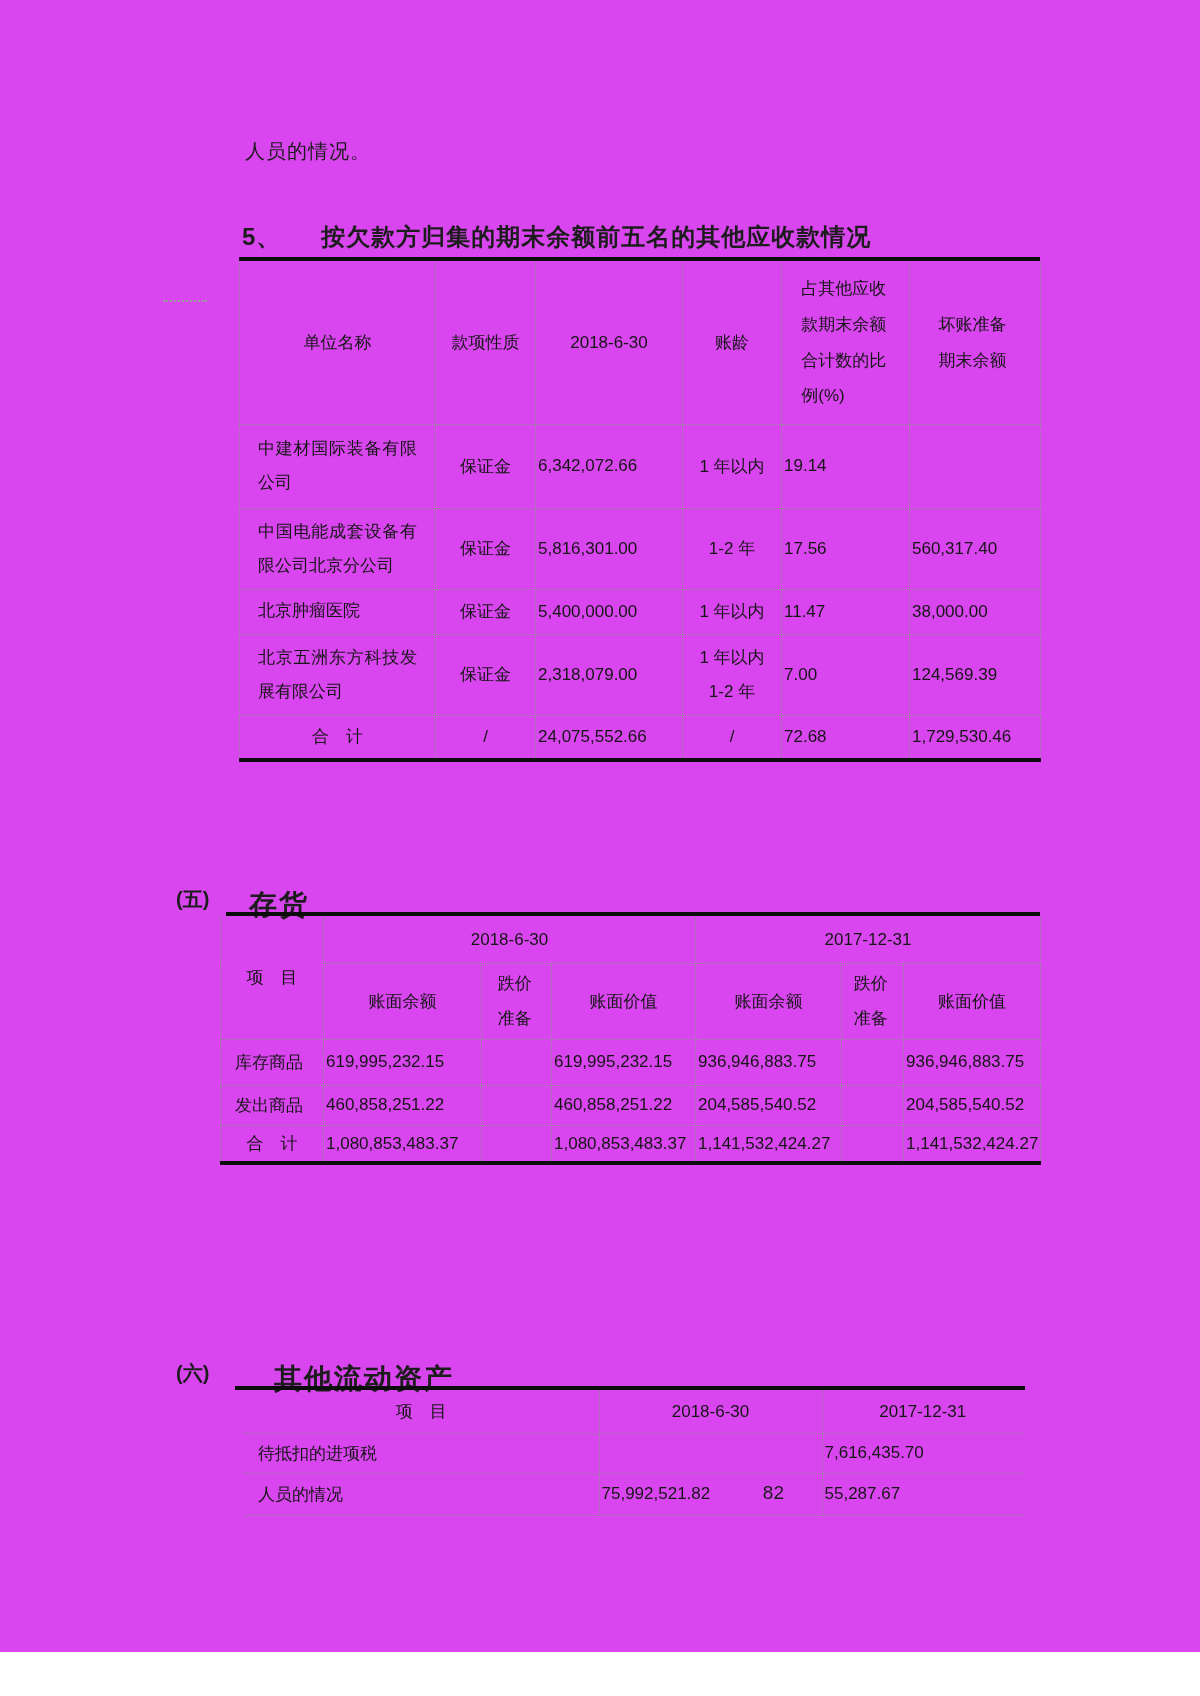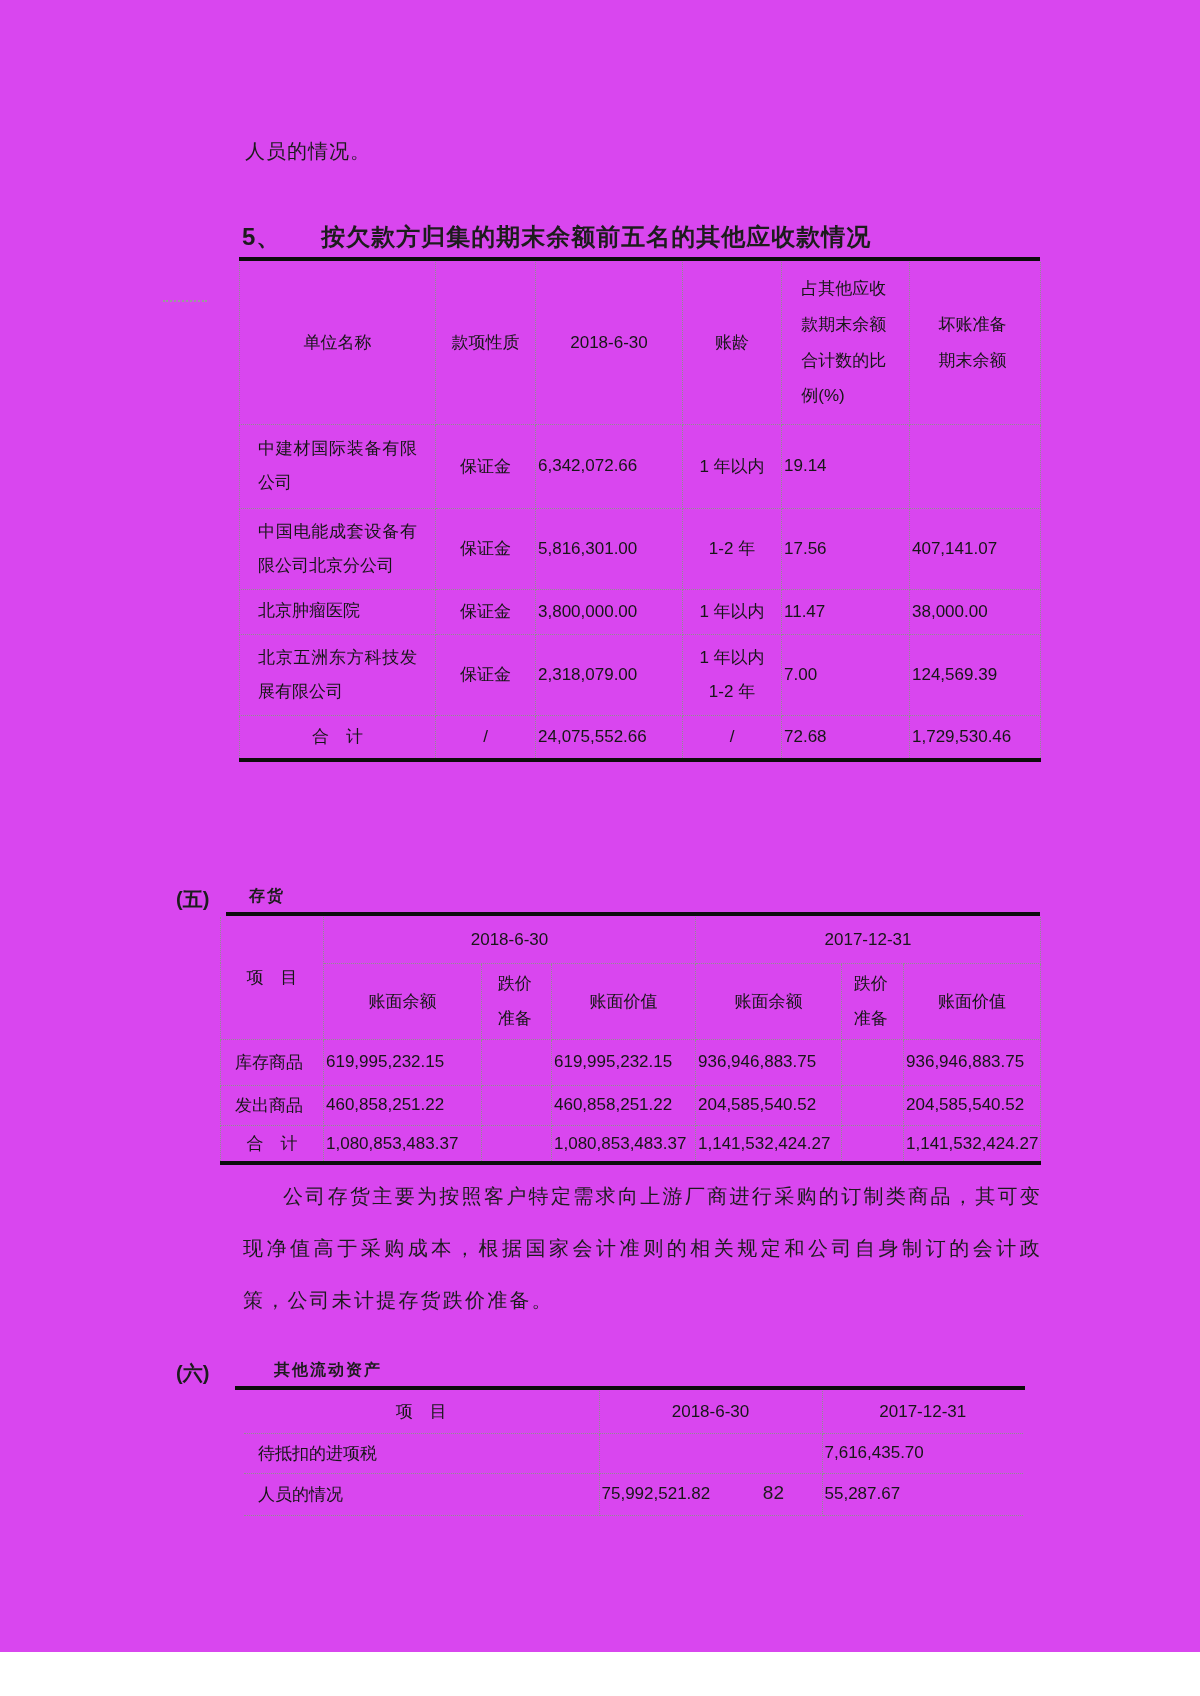--- a/index.html
+++ b/index.html
@@ -6,21 +6,21 @@
   #page{
     position:relative;width:1200px;height:1652px;background:#d946ef;
     font-family:Liberation Sans, sans-serif;color:#1c1c1c;overflow:hidden;
   }
   .abs{position:absolute;}
   
   #intro{left:245px;top:138px;font-size:20px;letter-spacing:1px;}
   #h5{left:242px;top:221px;font-size:24px;font-weight:bold;letter-spacing:1px;}
   #h5 .num{margin-right:40px;}
   .sec-marker{font-size:20px;font-weight:bold;left:176px;}
-  .sec-title{font-size:16px;font-weight:bold;letter-spacing:2px;}
+  .sec-title{font-size:28px;font-weight:bold;letter-spacing:2px;}
   .rule{height:0;border-top:4px solid #0c0c0c;}
   
   table{border-collapse:collapse;table-layout:fixed;font-size:17px;color:#161616;}
   td{border:1px dotted #8f8f8f;vertical-align:middle;padding:2px;overflow:hidden;}
   tr.heavy td{border-bottom:4px solid #0c0c0c;}
   tr.first td{border-top:none;}
   td.c{text-align:center;}
   td.r{text-align:left;padding-right:13px;}
   td.l{text-align:left;padding-left:14px;}
   td.name{text-align:justify;padding:6px 18px;line-height:2.0;}
@@ -84,26 +84,26 @@
       <td class="c">1 年以内</td>
       <td class="r">19.14</td>
       <td class="r"></td>
     </tr>
     <tr style="height:81px">
       <td class="name">中国电能成套设备有限公司北京分公司</td>
       <td class="c">保证金</td>
       <td class="r">5,816,301.00</td>
       <td class="c">1-2 年</td>
       <td class="r">17.56</td>
-      <td class="r">407,141.07</td>
+      <td class="r">560,317.40</td>
     </tr>
     <tr style="height:45px">
       <td class="name" style="line-height:1.2">北京肿瘤医院</td>
       <td class="c">保证金</td>
-      <td class="r">3,800,000.00</td>
+      <td class="r">5,400,000.00</td>
       <td class="c">1 年以内</td>
       <td class="r">11.47</td>
       <td class="r">38,000.00</td>
     </tr>
     <tr style="height:79px">
       <td class="name">北京五洲东方科技发展有限公司</td>
       <td class="c">保证金</td>
       <td class="r">2,318,079.00</td>
       <td class="c twoline">
         <div>1 年以内</div>
@@ -178,21 +178,20 @@
       <td class="r">1,080,853,483.37</td>
       <td class="c"></td>
       <td class="r">1,080,853,483.37</td>
       <td class="r">1,141,532,424.27</td>
       <td class="c"></td>
       <td class="r">1,141,532,424.27</td>
     </tr>
   </tbody>
     </table>
 
-  <p id="note" class="abs">公司存货主要为按照客户特定需求向上游厂商进行采购的订制类商品，其可变现净值高于采购成本，根据国家会计准则的相关规定和公司自身制订的会计政策，公司未计提存货跌价准备。</p>
 
   <div class="abs sec-marker" style="top:1360px;">(六)</div>
   <div class="abs sec-title" style="left:251px;top:1360px;margin-left:23px;">其他流动资产</div>
   <div class="abs rule" style="left:235px;top:1386px;width:790px;"></div>
 
   <table id="t3" class="abs">
     <colgroup>
       <col style="width:355px">
         <col style="width:223px">
         <col style="width:201px">

